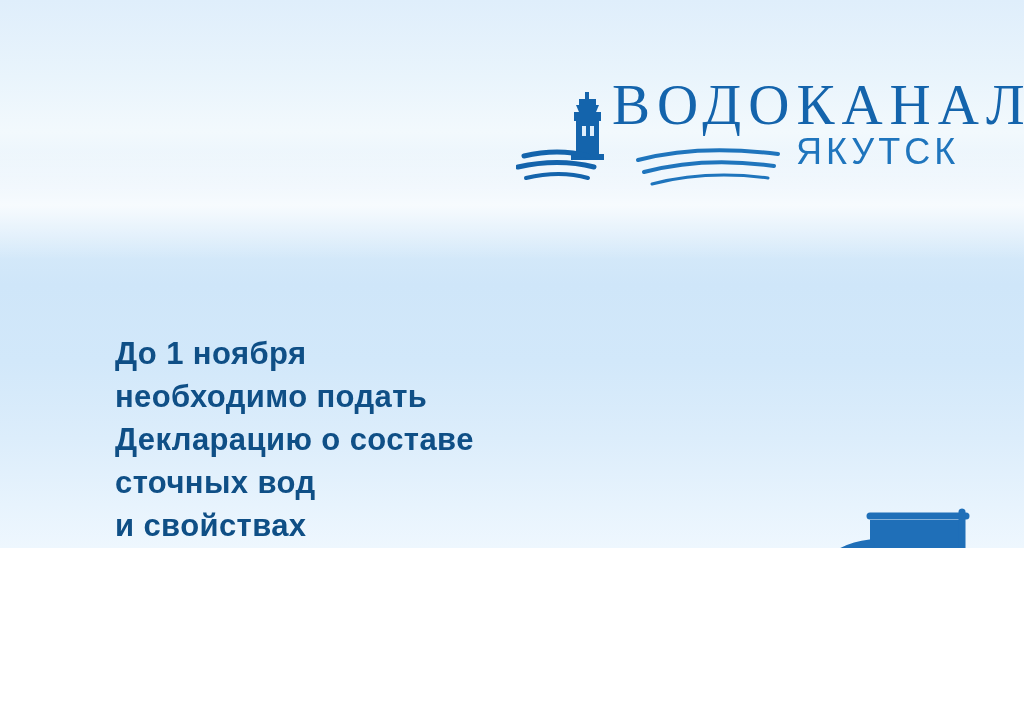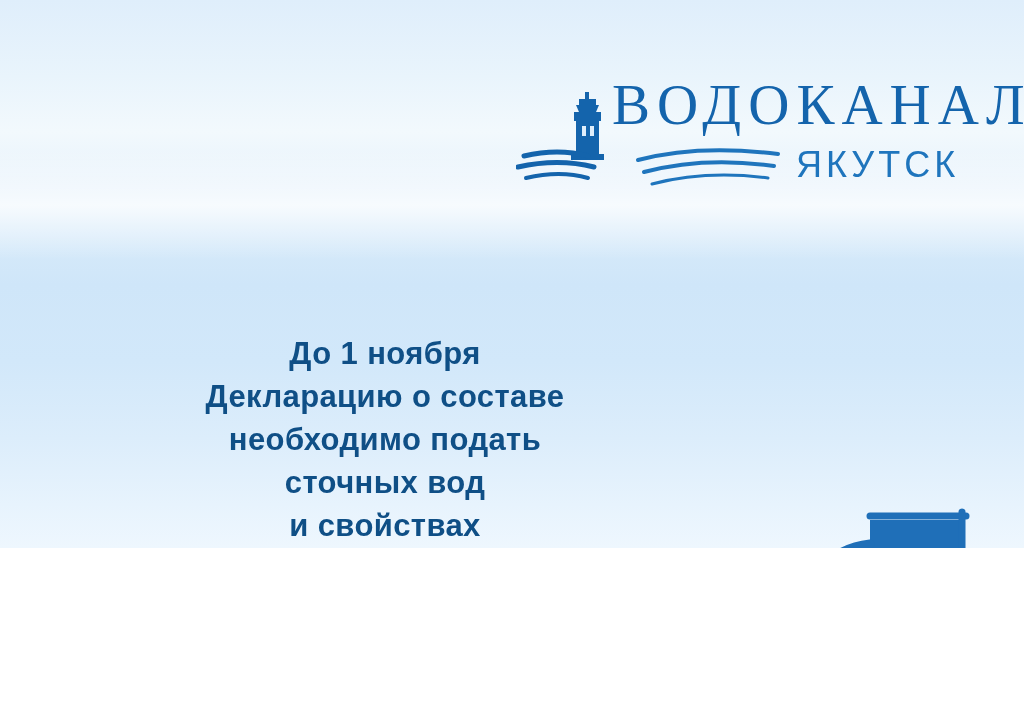--- a/index.html
+++ b/index.html
@@ -67,42 +67,42 @@
     font-family: "Liberation Serif", serif;
     font-size: 57px;
     letter-spacing: 7px;
     color: #1464ac;
     font-weight: 400;
     white-space: nowrap;
   }
   .logo-sub {
     position: absolute;
     left: 280px;
-    top: 82px;
+    top: 69px;
     font-family: "Liberation Sans", sans-serif;
     font-size: 36px;
     letter-spacing: 4px;
     color: #1f75bd;
     font-weight: 400;
     white-space: nowrap;
   }
 
   
   .headline {
     position: absolute;
     left: 115px;
     top: 332px;
     width: 540px;
     font-size: 31px;
     line-height: 43px;
     font-weight: bold;
     color: #0f4f86;
     letter-spacing: 0.4px;
   }
-  .headline .line { display: block; white-space: nowrap; text-align: center; }
+  .headline .line { display: block; white-space: nowrap; }
 
   
   .pictogram {
     position: absolute;
     left: 752px;
     top: 500px;
     width: 232px;
     height: 152px;
   }
 </style>
@@ -142,22 +142,22 @@
       <g stroke="#1f75bd" fill="none" stroke-linecap="round">
         <path d="M4 20 q60 -16 140 -6" stroke-width="4"></path>
         <path d="M10 32 q60 -16 130 -6" stroke-width="4"></path>
         <path d="M18 44 q54 -14 116 -6" stroke-width="3"></path>
       </g>
     </svg>
   </div>
 
   <div class="headline">
     <span class="line">До 1 ноября</span>
+    <span class="line">необходимо подать</span>
     <span class="line">Декларацию о составе</span>
-    <span class="line">необходимо подать</span>
     <span class="line">сточных вод</span>
     <span class="line">и свойствах</span>
   </div>
 
   <div class="pictogram">
     <svg viewBox="0 0 232 152" width="232" height="152" aria-hidden="true">
       <g fill="none" stroke="#1f6fb8" stroke-linecap="round">
 
         <path d="M118 20 h92 v66 h-92 z" fill="#1f6fb8" stroke="none"></path>
         <path d="M118 16 h96" stroke-width="7"></path>

